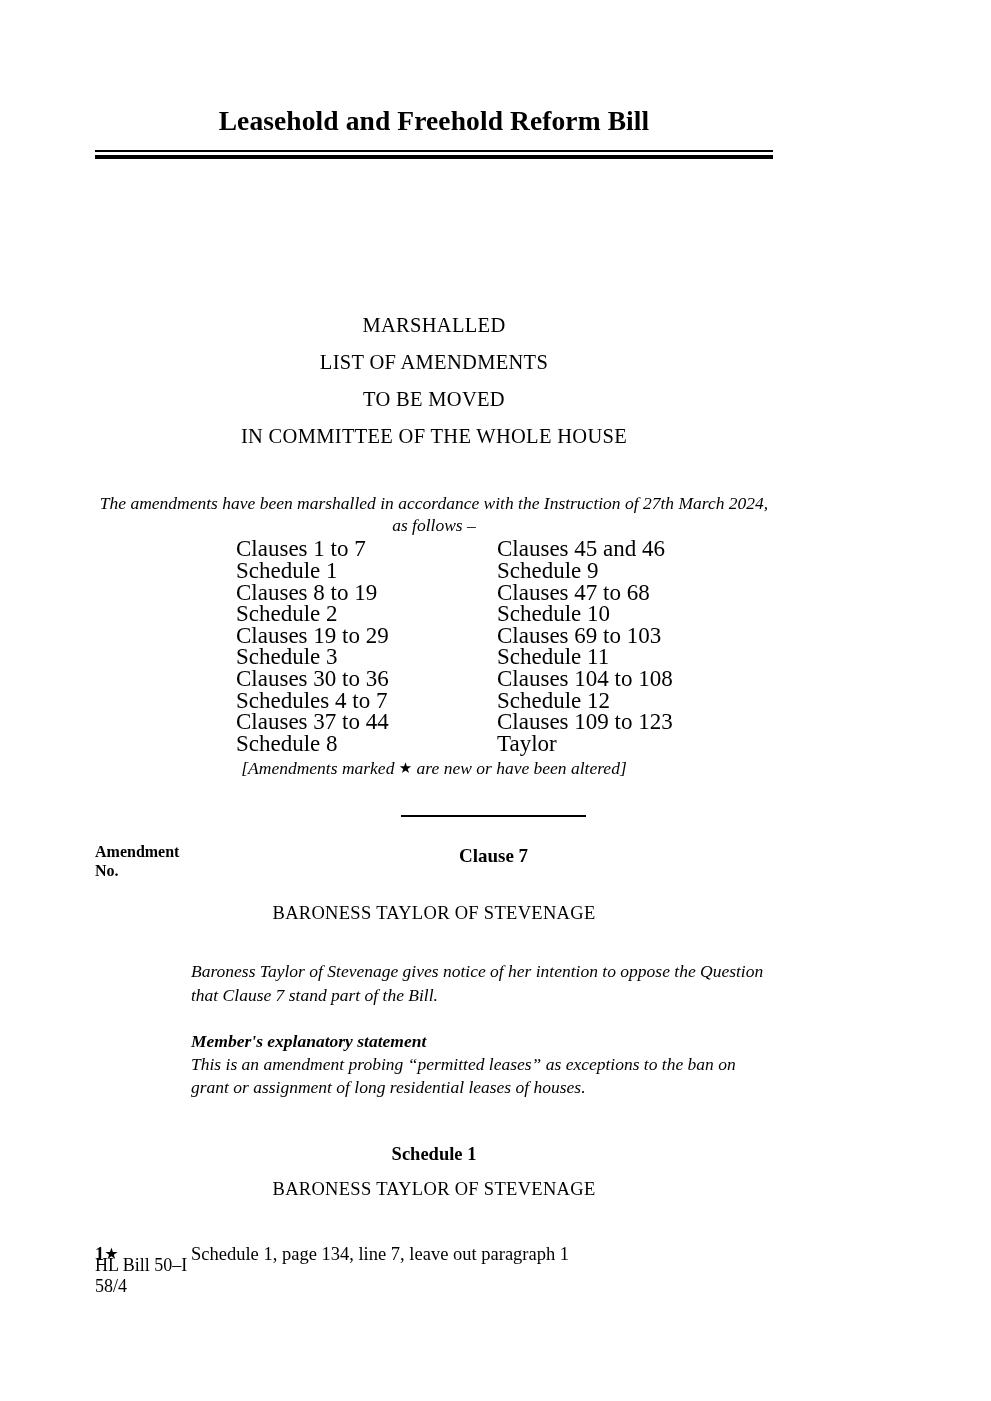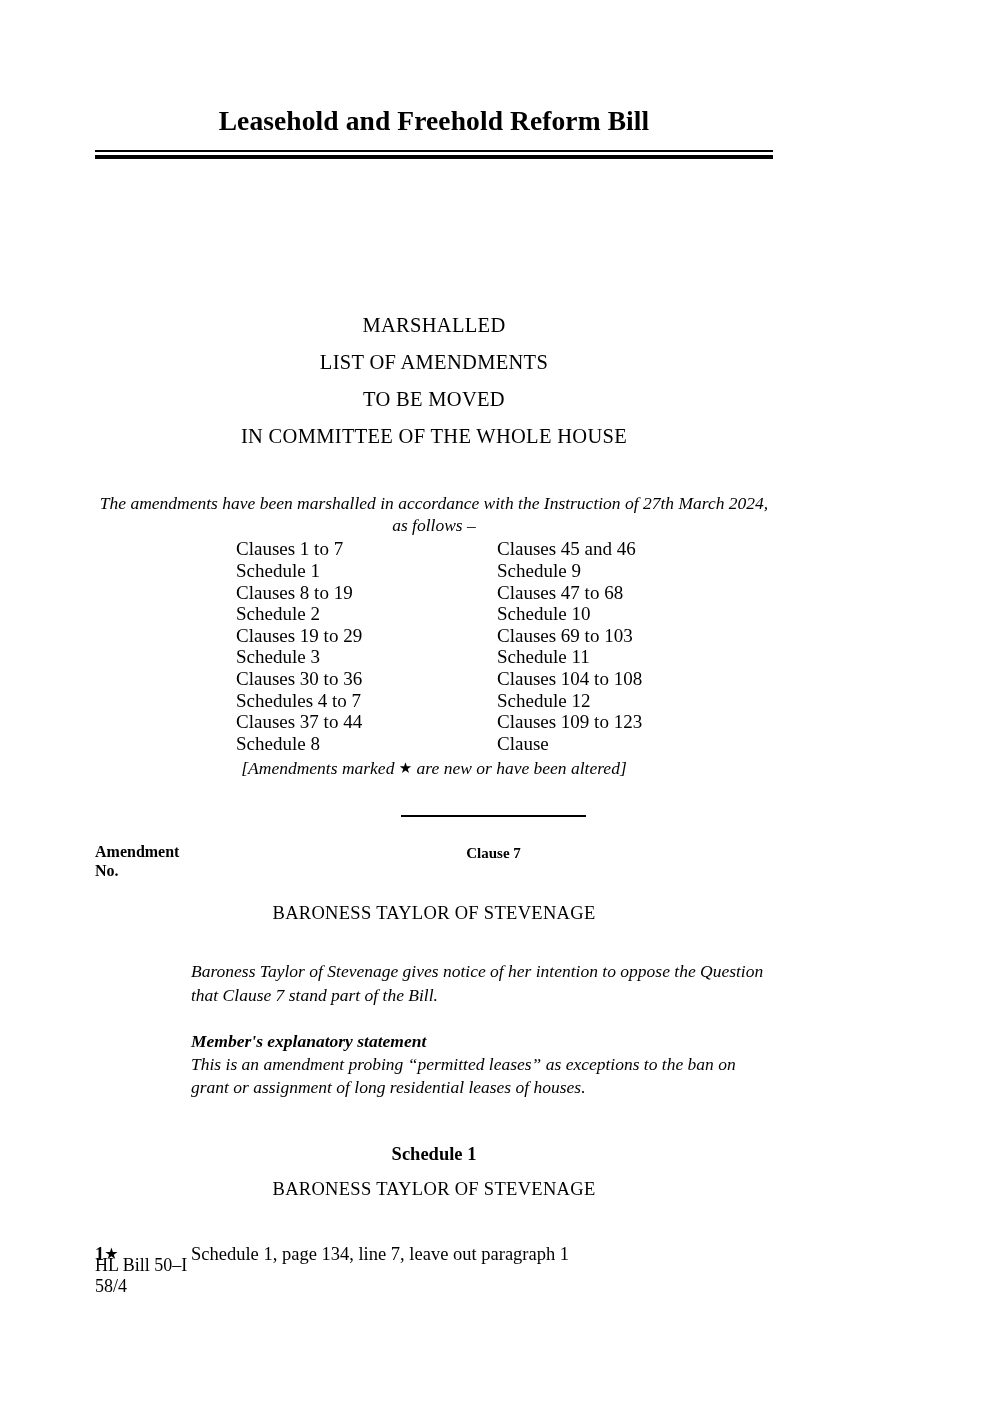--- a/index.html
+++ b/index.html
@@ -73,21 +73,21 @@
 
   
   .schedule-columns {
     margin-top: 2px;
     position: relative;
     height: 212px;
   }
   .sched-col {
     position: absolute;
     top: 0;
-    font-size: 19px;
+    font-size: 23px;
     line-height: 21.6px;
   }
   .sched-col.left  { left: 141px; }
   .sched-col.right { left: 402px; }
   .sched-col div { white-space: nowrap; }
 
   
   .star-note {
     text-align: center;
     font-style: italic;
@@ -126,21 +126,21 @@
     font-size: 16px;
     font-weight: bold;
     line-height: 18.5px;
   }
   .clause-heading {
     position: absolute;
     left: 306px;
     width: 185px;
     top: 2px;
     text-align: center;
-    font-size: 15px;
+    font-size: 19px;
     font-weight: bold;
   }
 
   
   .sponsor {
     text-align: center;
     font-size: 18.5px;
     letter-spacing: 0.3px;
     margin-top: 14px;
   }
@@ -251,21 +251,21 @@
     <div class="sched-col right">
       <div>Clauses 45 and 46</div>
       <div>Schedule 9</div>
       <div>Clauses 47 to 68</div>
       <div>Schedule 10</div>
       <div>Clauses 69 to 103</div>
       <div>Schedule 11</div>
       <div>Clauses 104 to 108</div>
       <div>Schedule 12</div>
       <div>Clauses 109 to 123</div>
-      <div>Clause</div>
+      <div>Taylor</div>
     </div>
   </div>
 
   <div class="star-note"><span>[Amendments marked </span><span class="star">★</span><span> are new or have been altered]</span></div>
 
   <div class="section-rule-wrap">
     <div class="section-rule"></div>
   </div>
 
   <div class="amendment-head">

